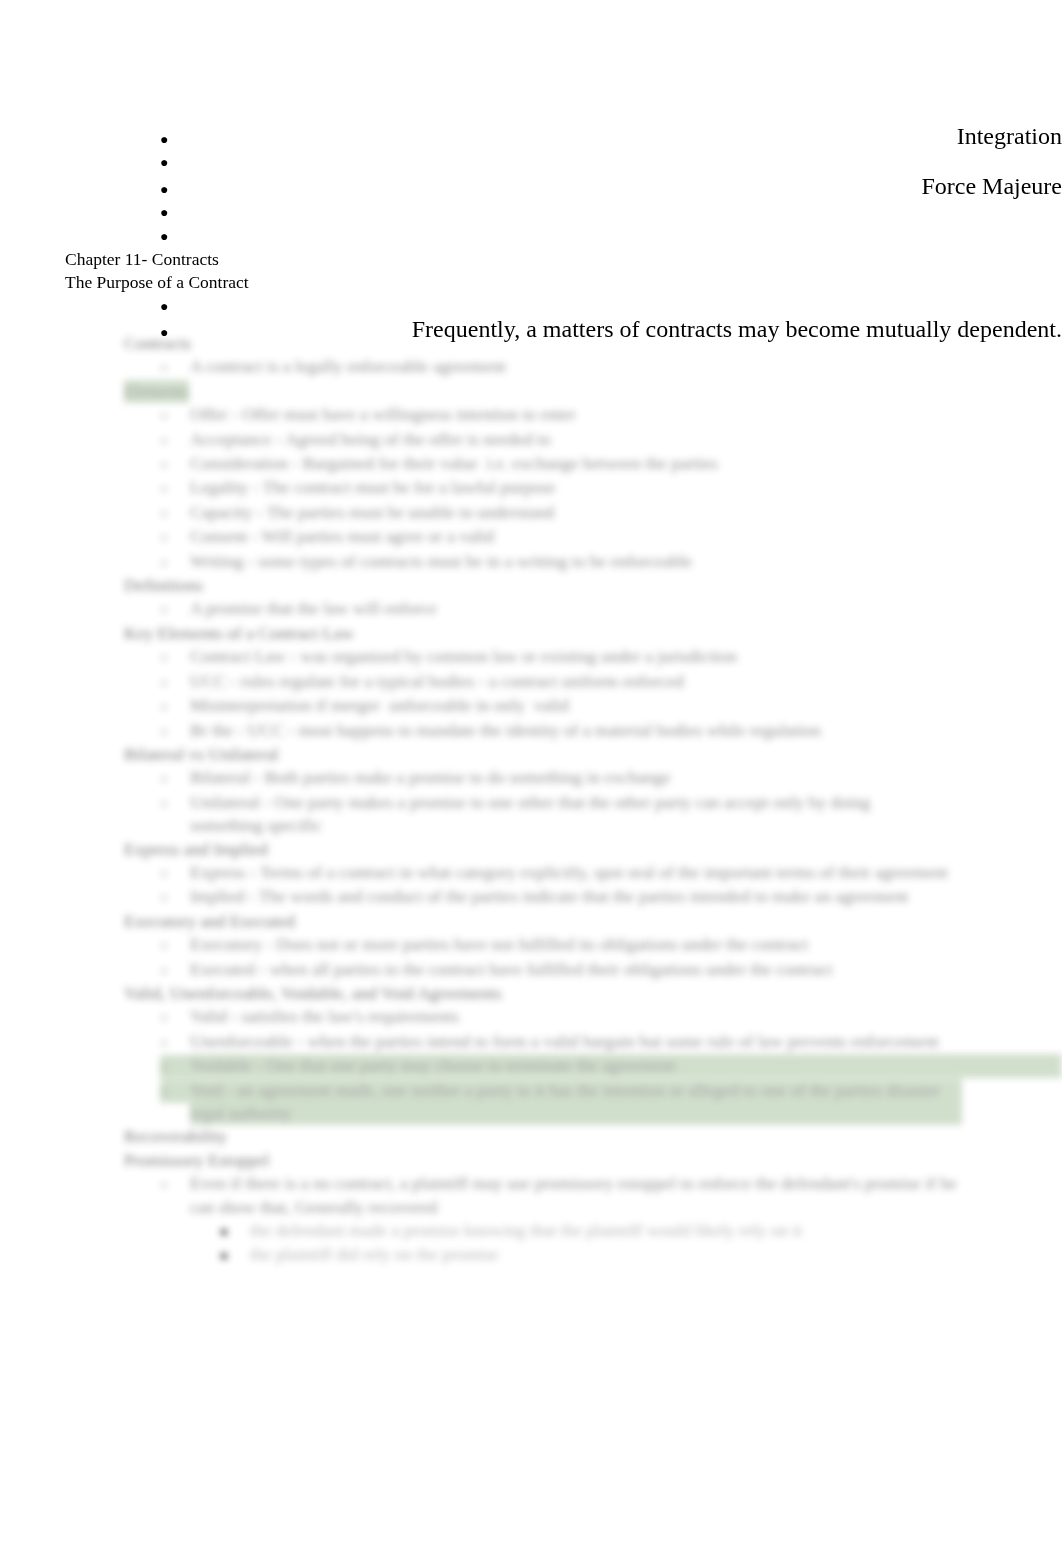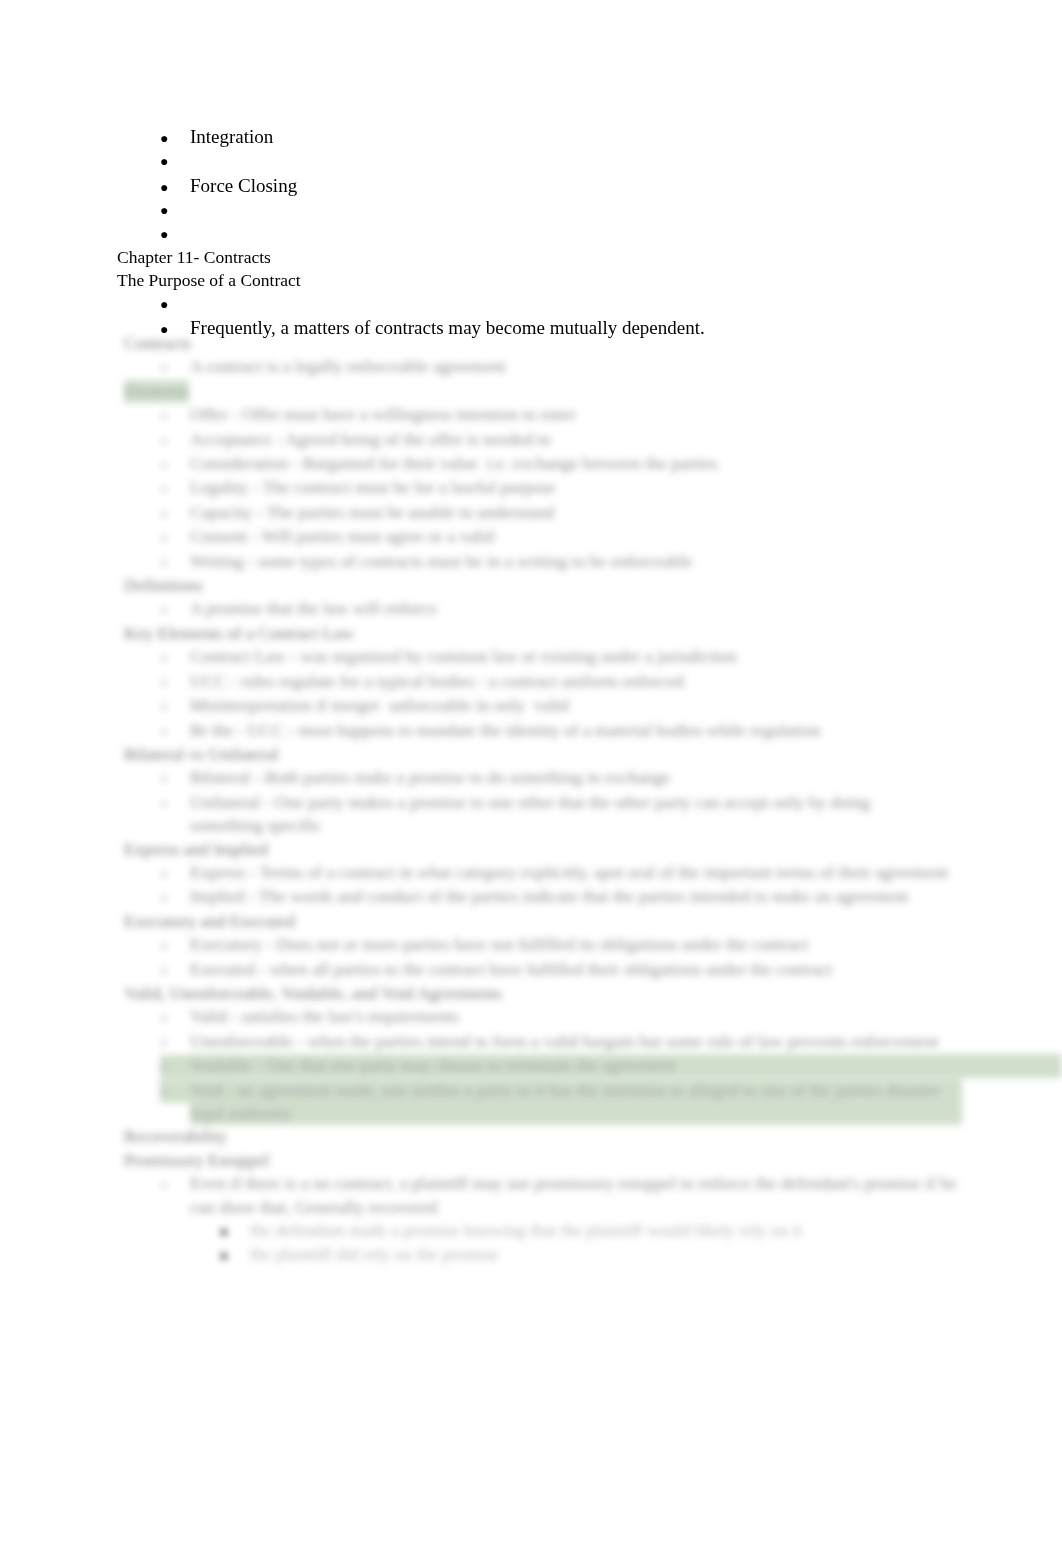--- a/index.html
+++ b/index.html
@@ -26,37 +26,38 @@
     top: 0;
     width: 1062px;
   }
 
   .line {
     font-size: 17.5px;
     line-height: 23.4px;
     white-space: pre;
   }
 
-  .lvl0 { padding-left: 117px; }
+  .lvl0 { padding-left: 65px; }
 
   .bullet-row {
     display: flex;
     align-items: baseline;
     padding-left: 160px;
   }
   .bullet-row .bullet {
     width: 30px;
     flex: 0 0 30px;
     font-size: 14px;
     line-height: 23.4px;
   }
   .bullet-row .btext {
     flex: 1 1 auto;
-    font-size: 19px;
-    line-height: 23.4px;
+    font-size: 24px;
+    line-height: 23.4px;
+    text-align: right;
   }
 
   
   .blurred {
     position: absolute;
     left: 0;
     top: 332px;
     width: 1062px;
     height: 930px;
     filter: blur(3.6px);
@@ -120,21 +121,21 @@
 
     <div class="bullet-row">
       <span class="bullet">●</span>
       <span class="btext">Integration</span>
     </div>
     <div class="bullet-row">
       <span class="bullet">●</span>
     </div>
     <div class="bullet-row">
       <span class="bullet">●</span>
-      <span class="btext">Force Closing</span>
+      <span class="btext">Force Majeure</span>
     </div>
     <div class="bullet-row">
       <span class="bullet">●</span>
     </div>
     <div class="bullet-row">
       <span class="bullet">●</span>
     </div>
 
     <div class="line lvl0">Chapter 11- Contracts</div>
     <div class="line lvl0">The Purpose of a Contract</div>

